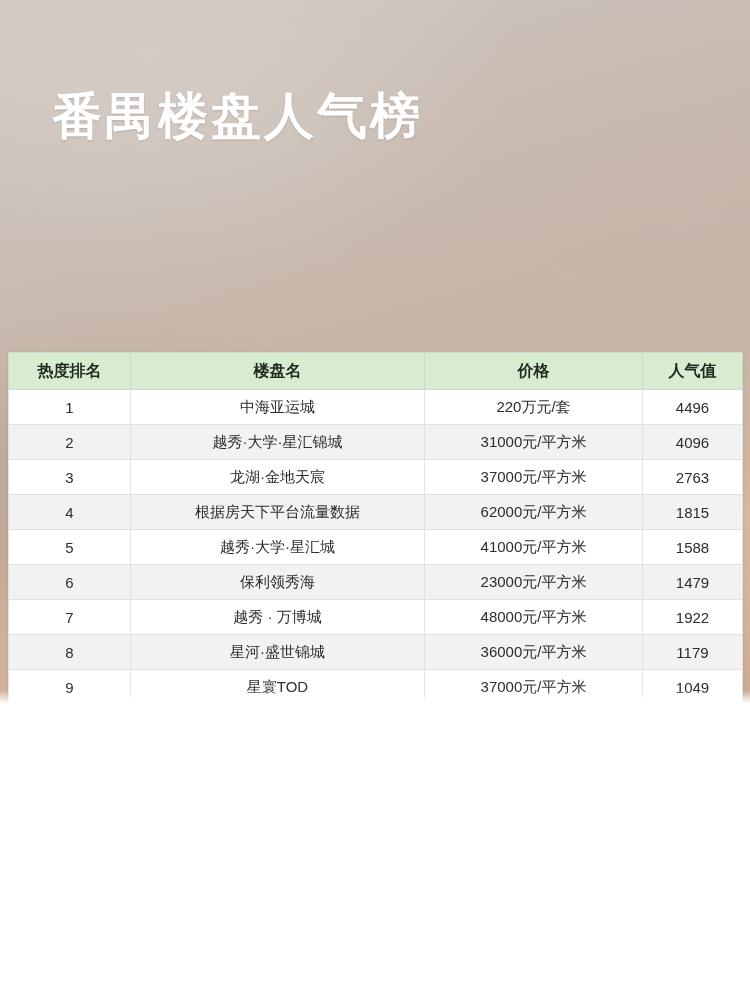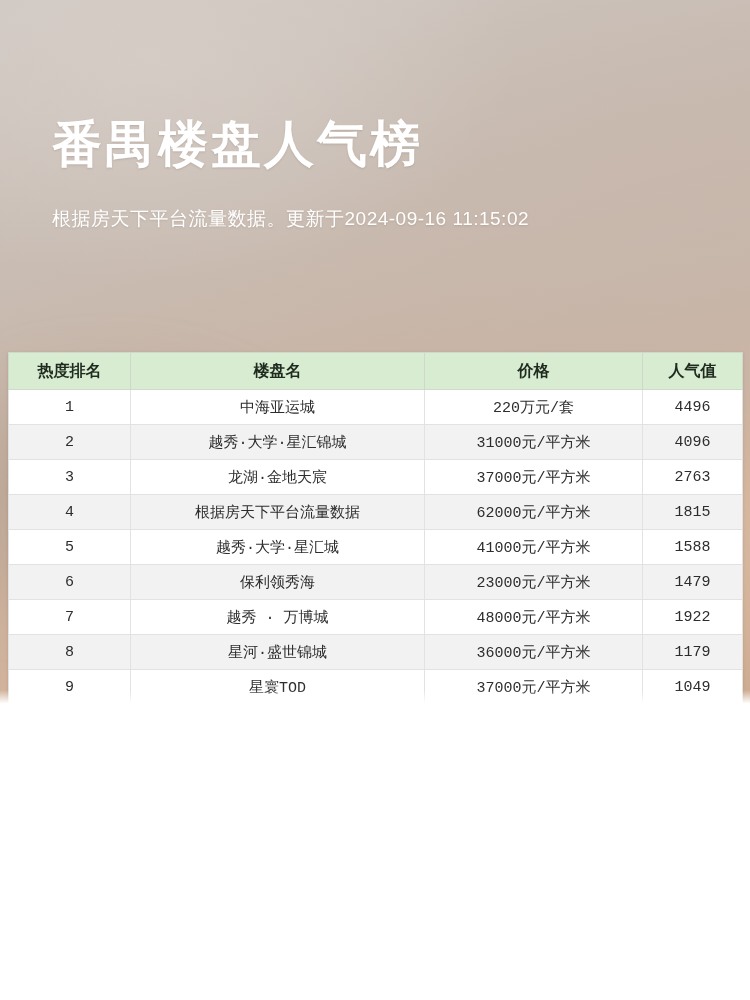--- a/index.html
+++ b/index.html
@@ -42,21 +42,20 @@
     width: 380px; height: 300px;
     background: radial-gradient(ellipse at 60% 50%, rgba(223,196,172,0.6) 0%, rgba(223,196,172,0) 70%);
     filter: blur(20px);
     pointer-events: none;
   }
 
   .headings {
     position: relative;
     z-index: 2;
     padding: 88px 0 0 52px;
-    margin-top: 28px;
   }
   #main-title {
     font-size: 50px;
     line-height: 1.12;
     font-weight: bold;
     color: #ffffff;
     letter-spacing: 3px;
     margin: 0;
     text-shadow: 0 1px 2px rgba(120,100,88,0.25);
   }
@@ -75,21 +74,20 @@
     letter-spacing: 0.5px;
     text-shadow: 0 1px 2px rgba(120,100,88,0.22);
   }
 
   .table-wrap {
     position: absolute;
     left: 8px;
     top: 352px;
     width: 606px;
     z-index: 3;
-    font-family: Liberation Mono, monospace;
   }
   table#rank-table {
     border-collapse: collapse;
     width: 734px;
     table-layout: fixed;
     font-size: 15px;
     color: #2d2d2d;
     box-shadow: 0 1px 3px rgba(90,70,55,0.18);
   }
   table#rank-table th {
@@ -132,21 +130,20 @@
     background: #ffffff;
   }
 </style>
 </head>
 <body>
 
 <div id="poster">
 
   <div class="headings">
     <h1 id="main-title">番禺楼盘人气榜</h1>
-    <div id="meta-line">根据房天下平台流量数据。更新于2024-09-16 11:15:02</div>
   </div>
 
   <div class="table-wrap">
     <table id="rank-table">
       <colgroup>
         <col class="c-rank">
           <col class="c-name">
           <col class="c-price">
           <col class="c-heat">
       </colgroup>

